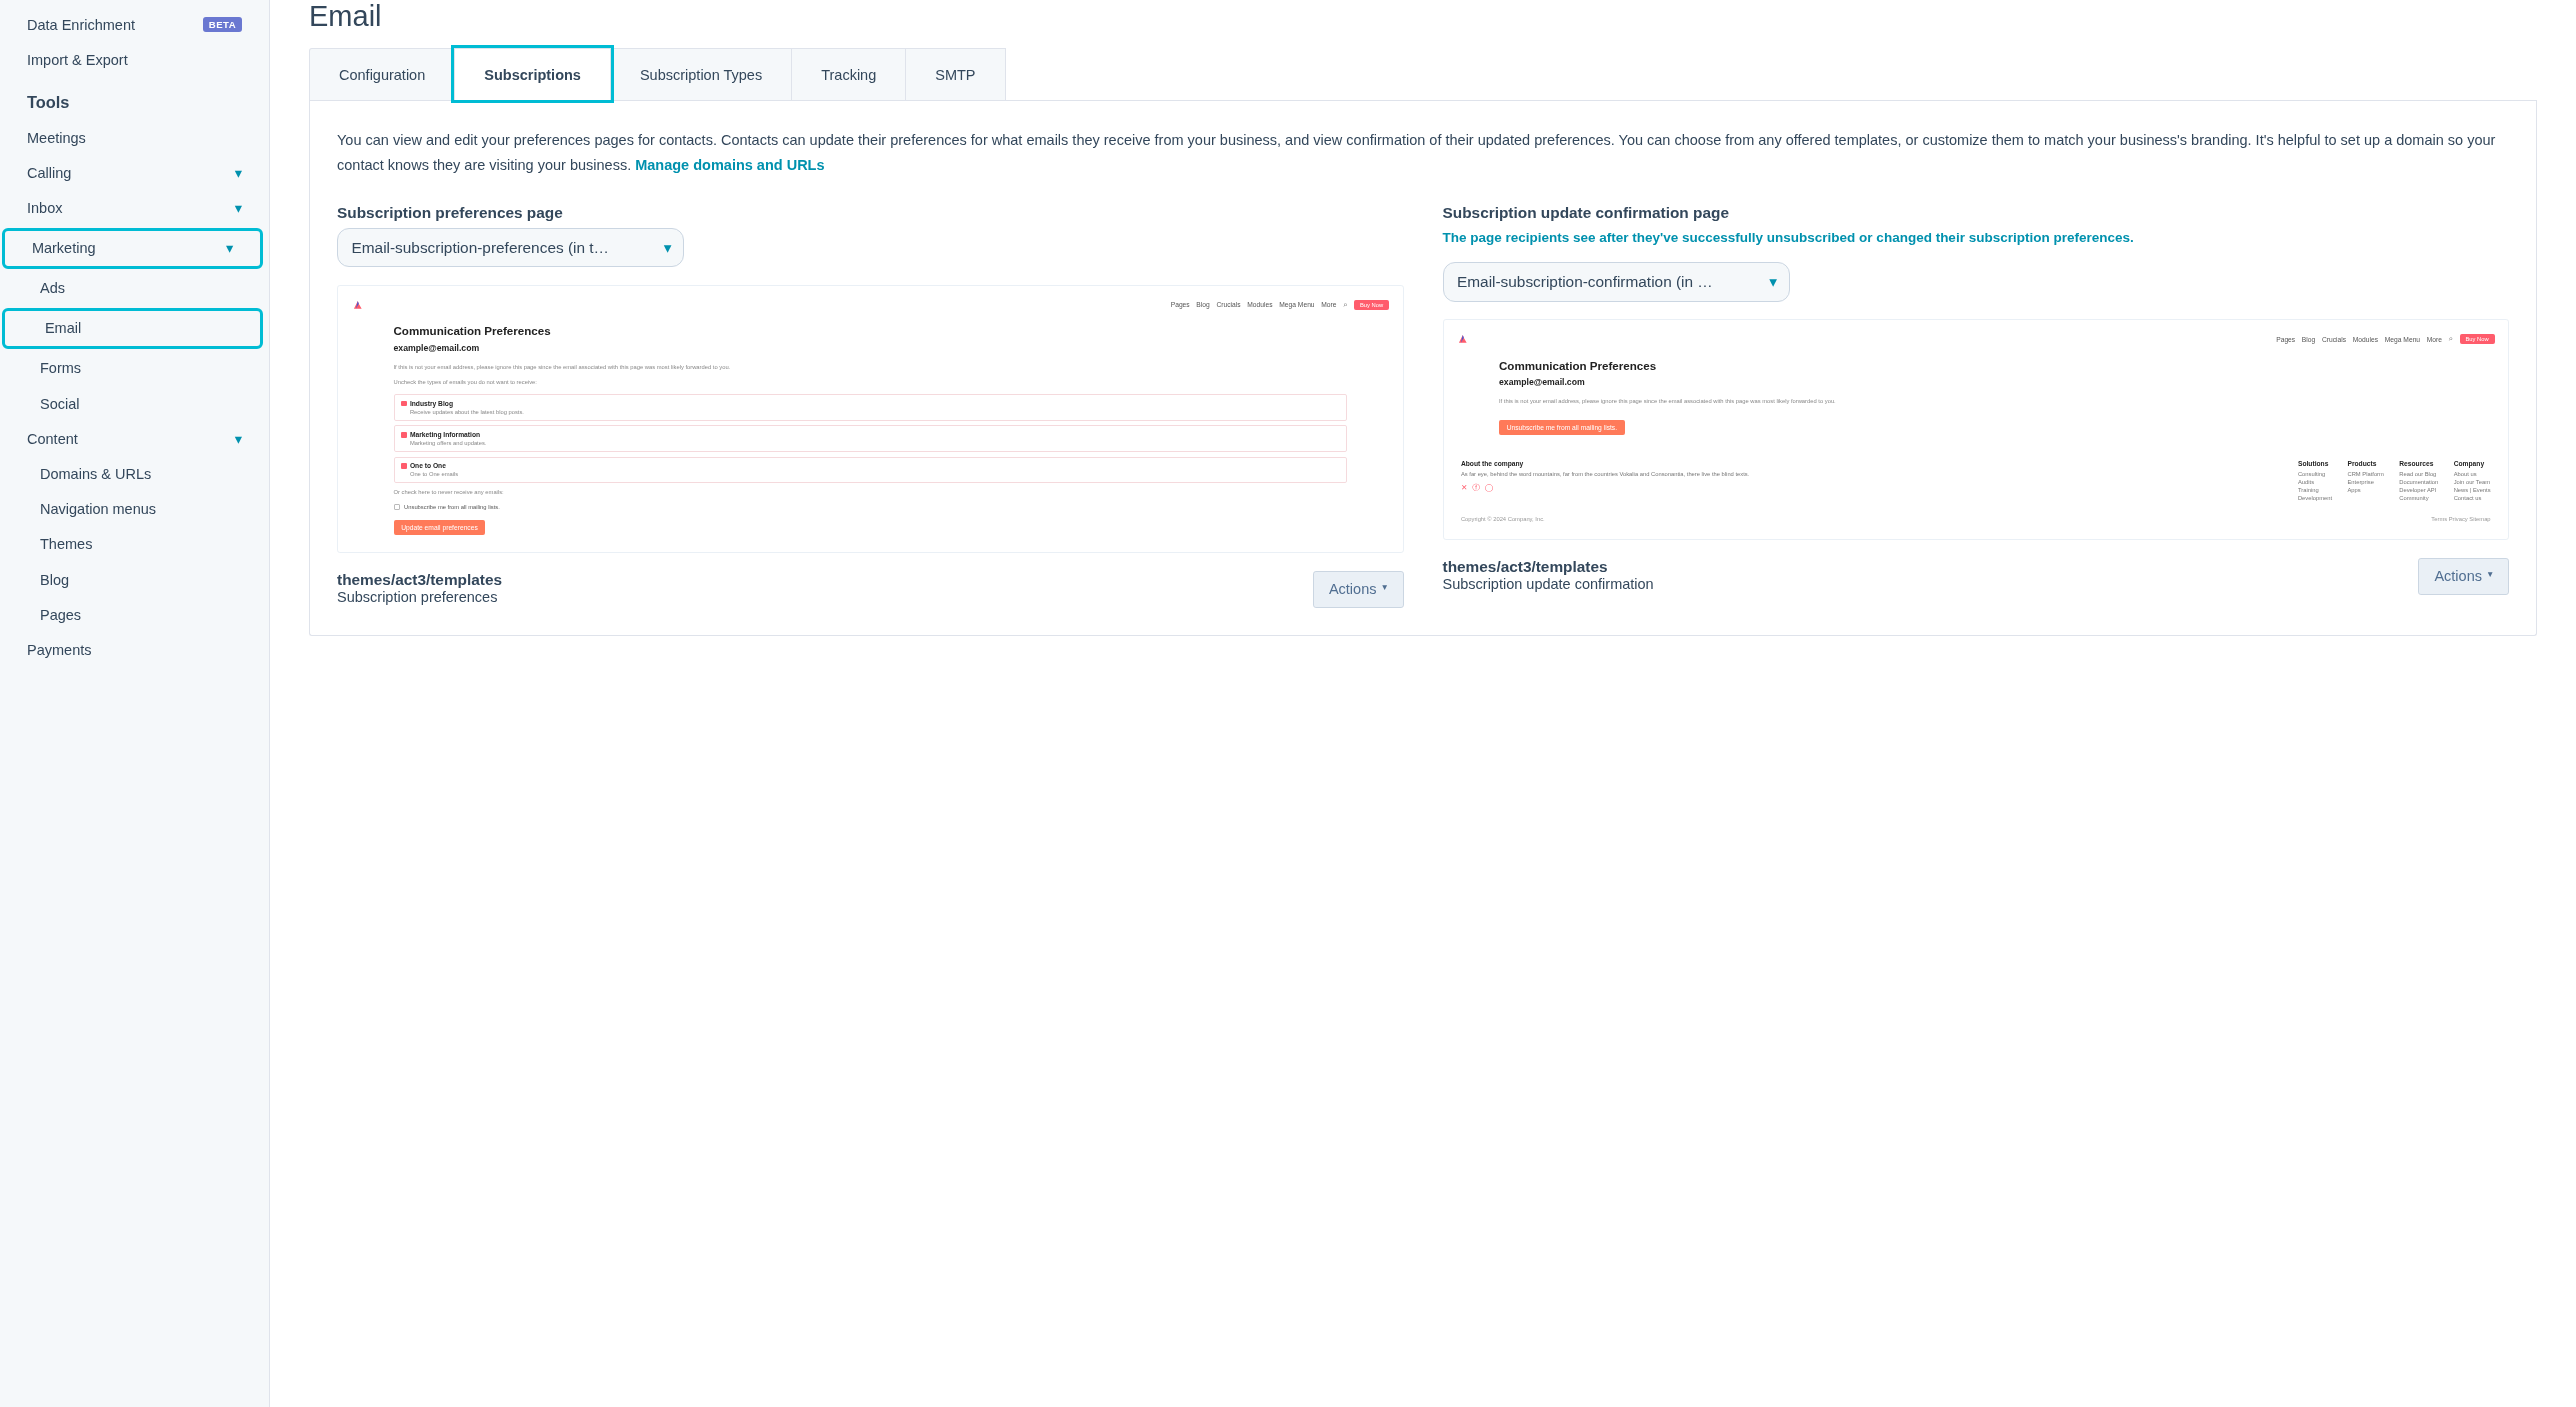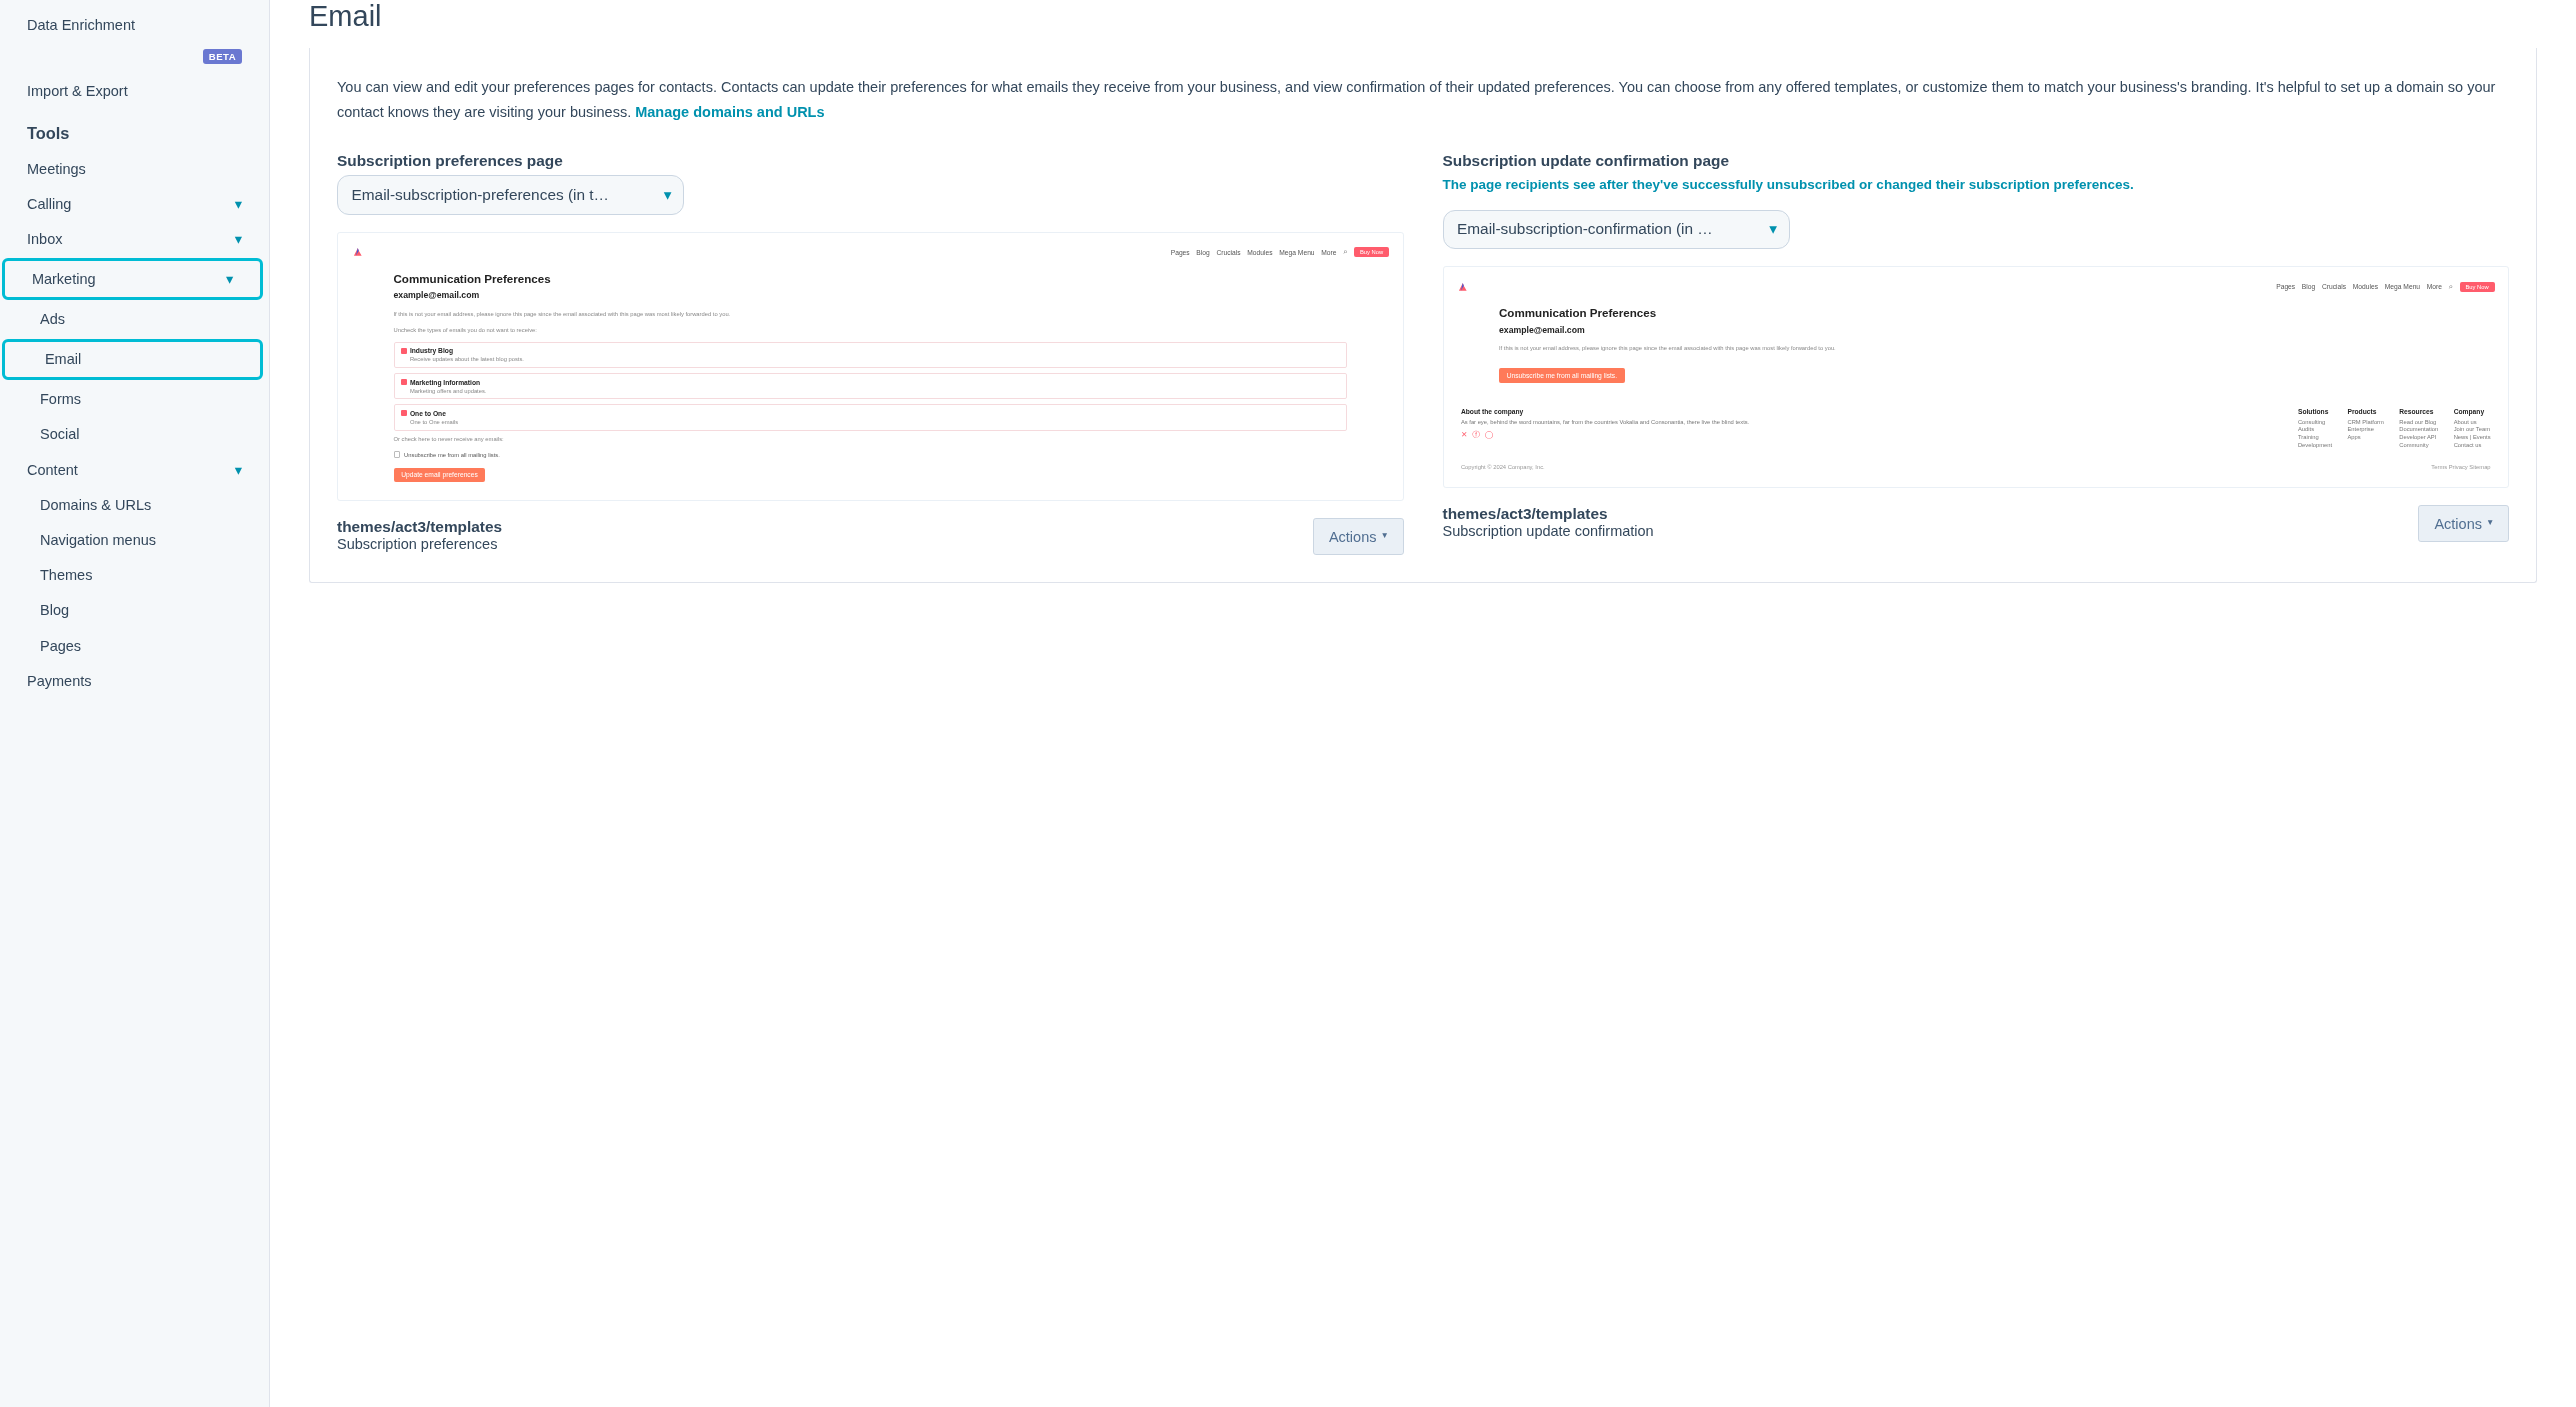--- a/index.html
+++ b/index.html
@@ -2,21 +2,21 @@
 <html><head>
 <meta charset="utf-8">
 <style>
 * { box-sizing: border-box; margin: 0; padding: 0; }
 body { font-family: -apple-system, BlinkMacSystemFont, "Segoe UI", Helvetica, Arial, sans-serif; background: #fff; color: #33475b; font-size: 14.5px; }
 .layout { display: flex; min-height: 100vh; }
 .sidebar { width: 270px; background: #f5f8fa; border-right: 1px solid #dfe3eb; padding: 7.7px 0; flex-shrink: 0; }
 .sidebar-row { display: flex; align-items: flex-start; justify-content: space-between; padding: 9.6px 27px; cursor: pointer; color: #33475b; font-size: 14.5px; }
 .sidebar-sub { padding-left: 40px; }
 .sidebar-head { font-weight: 700; color: #33475b; padding: 15.4px 27px 7.7px; font-size: 16.4px; }
-.badge-beta { background: #6a78d1; color: #fff; font-size: 9.6px; font-weight: 700; padding: 1.9px 5.8px; border-radius: 2.9px; letter-spacing: 0.5px; margin-top: 32px; }
+.badge-beta { background: #6a78d1; color: #fff; font-size: 9.6px; font-weight: 700; padding: 1.9px 5.8px; border-radius: 2.9px; letter-spacing: 0.5px; }
 .chevron { color: #0091ae; }
 .highlight-box { border: 3.9px solid #00bcd4; border-radius: 6px; margin: 1.9px 5.8px 1.9px 1.9px; }
 .highlight-box.inner { margin-left: 1.9px; }
 .main { flex: 1; padding: 0 39px 39px 39px; overflow: auto; }
 .page-title { font-size: 29px; font-weight: 500; color: #33475b; margin: 0 0 15.4px 0; }
 .tabs { display: flex; border-bottom: 1px solid #dfe3eb; }
 .tab { padding: 17.3px 29px; border: 1px solid #dfe3eb; border-bottom: none; background: #f5f8fa; margin-right: -1px; color: #33475b; font-size: 14.5px; cursor: pointer; }
 .tab.first { border-top-left-radius: 2.9px; }
 .tab.highlighted { outline: 3.9px solid #00bcd4; z-index: 2; background:#fff; font-weight:600; }
 .panel { border: 1px solid #dfe3eb; border-top: none; border-radius: 0 0 2.9px 2.9px; padding: 27px; }
@@ -133,20 +133,27 @@
     </div>
 
     <div class="sidebar-row">
       <span>Payments</span>
     </div>
   </aside>
 
   <main class="main">
     <h1 class="page-title">Email</h1>
 
+    <div class="tabs">
+      <div class="tab first">Configuration</div>
+      <div class="tab highlighted">Subscriptions</div>
+      <div class="tab">Subscription Types</div>
+      <div class="tab">Tracking</div>
+      <div class="tab">SMTP</div>
+    </div>
 
     <div class="panel">
       <p class="section-desc">
         <span>You can view and edit your preferences pages for contacts. Contacts can update their preferences for what emails they receive from your business, and view confirmation of their updated preferences. You can choose from any offered templates, or customize them to match your business's branding. It's helpful to set up a domain so your contact knows they are visiting your business. </span>
         <a class="link">Manage domains and URLs</a>
       </p>
 
       <div class="cols">
 
         <div class="col">

